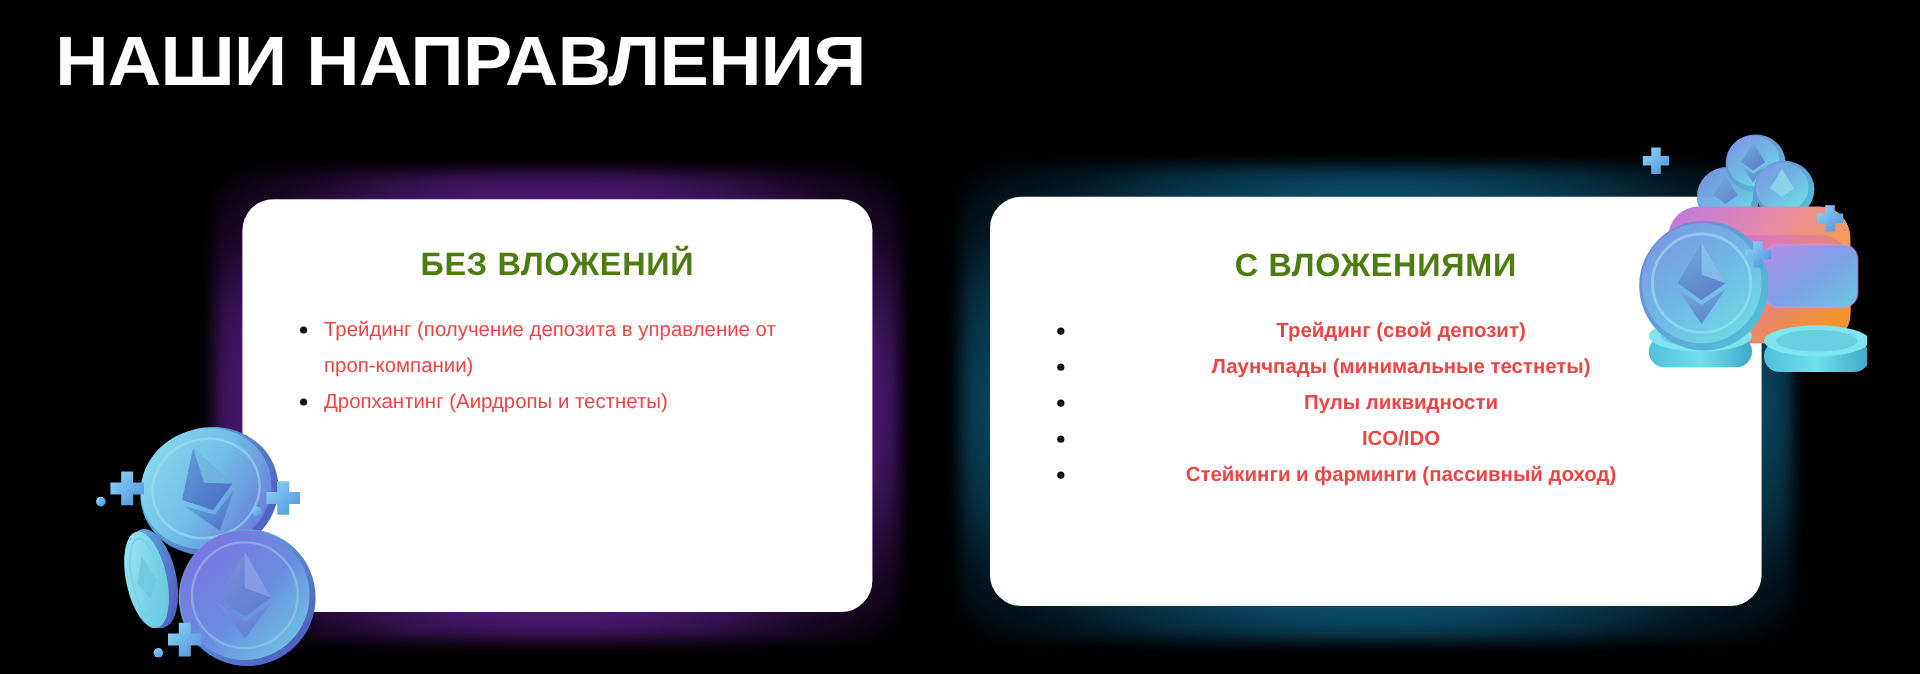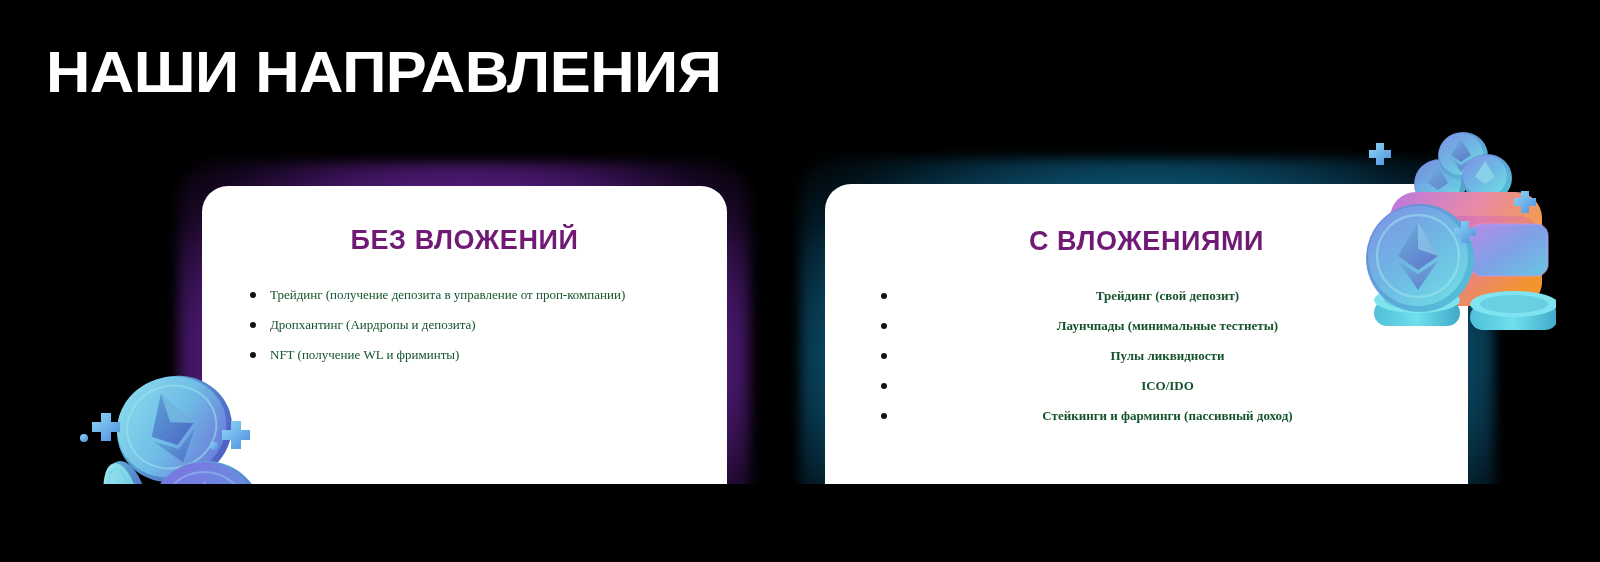--- a/index.html
+++ b/index.html
@@ -4,24 +4,23 @@
 <style>
   * { box-sizing: border-box; margin: 0; padding: 0; }
   html, body {
     width: 1600px; height: 562px;
     background: #000;
     overflow: hidden;
     font-family: "Liberation Sans", sans-serif;
   }
   #stage {
     position: relative;
-    width: 1600px; height: 464px;
+    width: 1600px; height: 562px;
     background: #000000;
     overflow: hidden;
-    margin-top: 20px;
   }
 
   
   #page-title {
     position: absolute;
     left: 46px; top: 20px;
     font-size: 58px;
     line-height: 64px;
     font-weight: 900;
     letter-spacing: -0.5px;
@@ -73,42 +72,41 @@
   #card-right {
     left: 825px; top: 164px;
     width: 643px; height: 341px;
   }
 
   .card-title {
     text-align: center;
     font-size: 27px;
     font-weight: 900;
     letter-spacing: 0.6px;
-    color: #701a75;
+    color: #4d7c0f;
     white-space: nowrap;
   }
   #card-left .card-title { margin-top: 39px; }
   #card-right .card-title { margin-top: 42px; }
 
   .card-list {
     list-style: none;
     margin-top: 24px;
   }
   #card-left .card-list { padding-left: 46px; padding-right: 44px; }
   #card-right .card-list { padding-left: 54px; padding-right: 34px; }
 
   .card-list li {
     position: relative;
-    font-size: 13px;
+    font-size: 17px;
     line-height: 30px;
-    color: #14532d;
+    color: #ef4444;
     font-weight: 500;
     padding-left: 22px;
     margin-bottom: 0px;
-    font-family: Liberation Serif, serif;
   }
   #card-right .card-list li { font-weight: 600; text-align: center; }
   .card-list li::before {
     content: "";
     position: absolute;
     left: 2px; top: 12px;
     width: 6px; height: 6px;
     border-radius: 50%;
     background: #111118;
   }
@@ -133,22 +131,21 @@
 
 <div id="stage">
 
   <div id="page-title">НАШИ НАПРАВЛЕНИЯ</div>
 
   <div class="card-glow" id="card-left-glow"></div>
   <div class="card" id="card-left">
     <div class="card-title">БЕЗ ВЛОЖЕНИЙ</div>
     <ul class="card-list">
       <li>Трейдинг (получение депозита в управление от проп-компании)</li>
-      <li>Дропхантинг (Аирдропы и депозита)</li>
-      <li>NFT (получение WL и фриминты)</li>
+      <li>Дропхантинг (Аирдропы и тестнеты)</li>
     </ul>
   </div>
 
   <div class="card-glow" id="card-right-glow"></div>
   <div class="card" id="card-right">
     <div class="card-title">С ВЛОЖЕНИЯМИ</div>
     <ul class="card-list">
       <li>Трейдинг (свой депозит)</li>
       <li>Лаунчпады (минимальные тестнеты)</li>
       <li>Пулы ликвидности</li>

